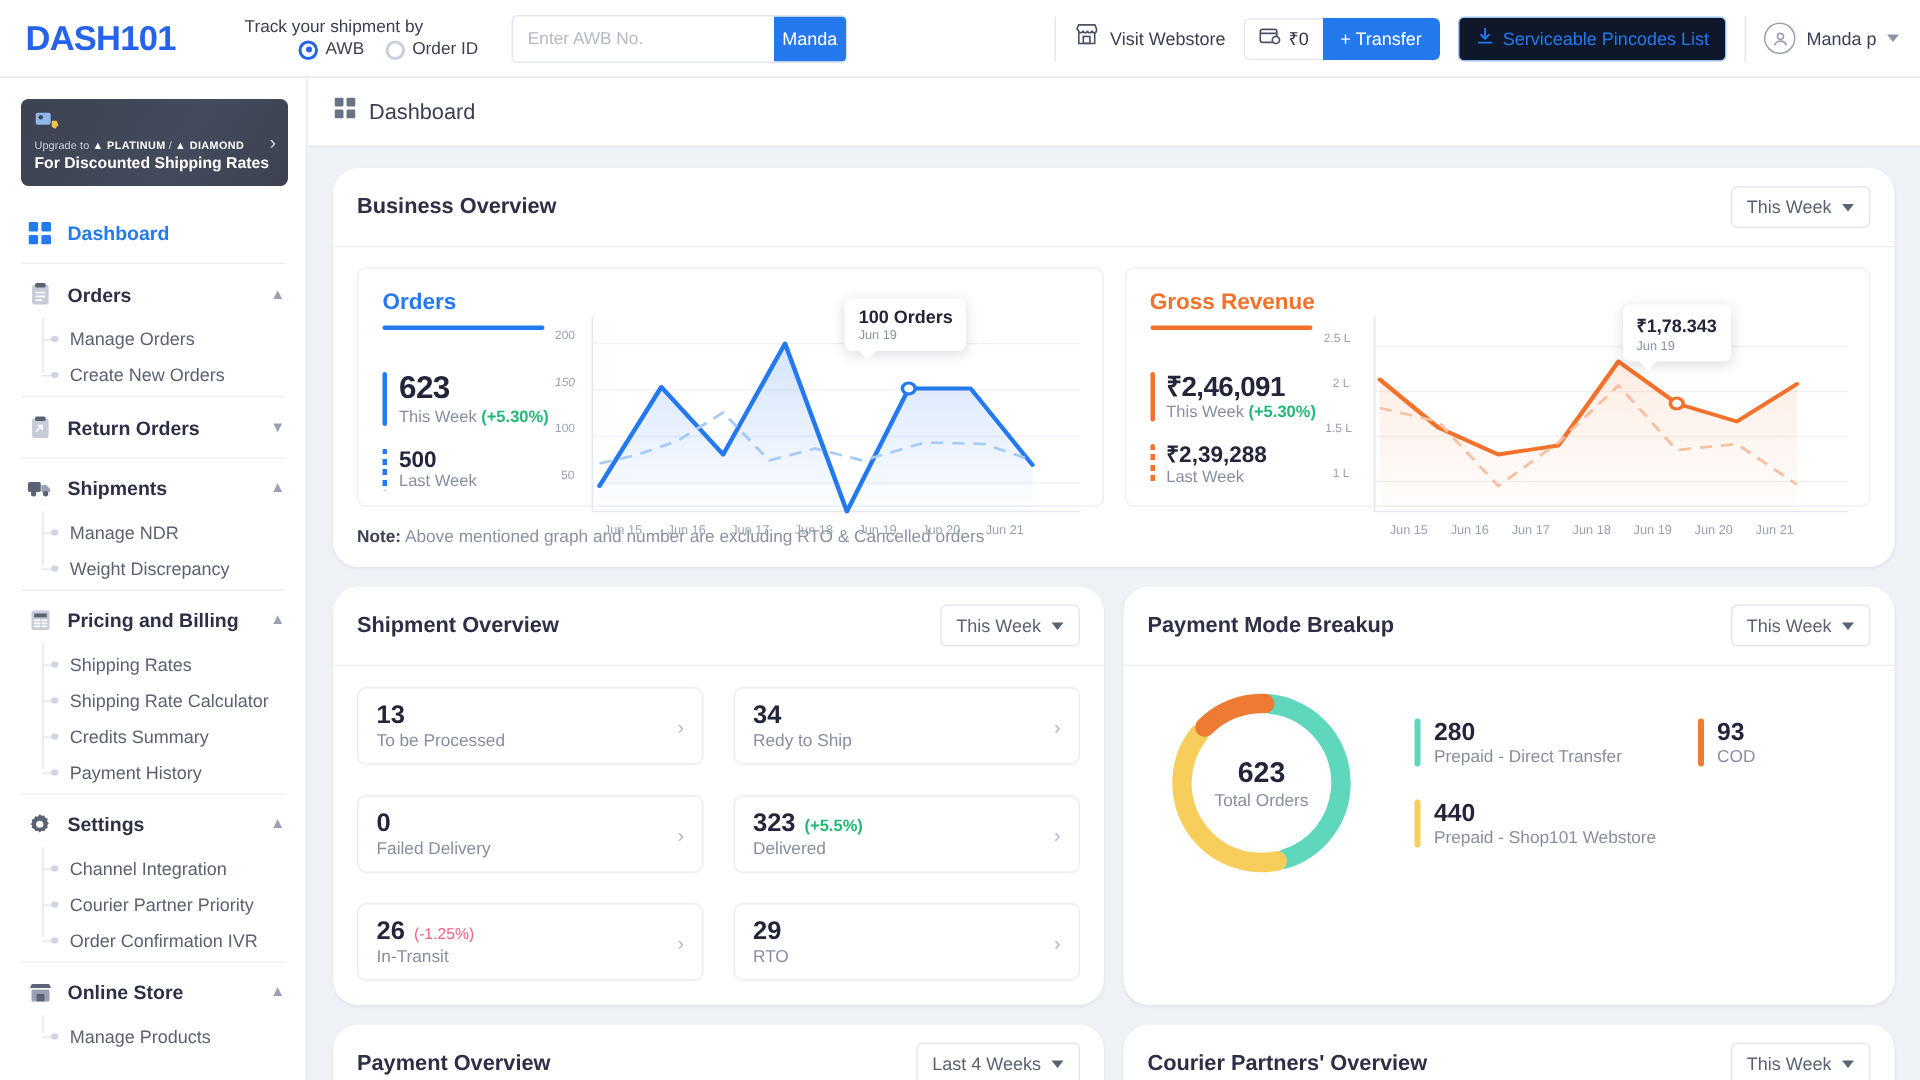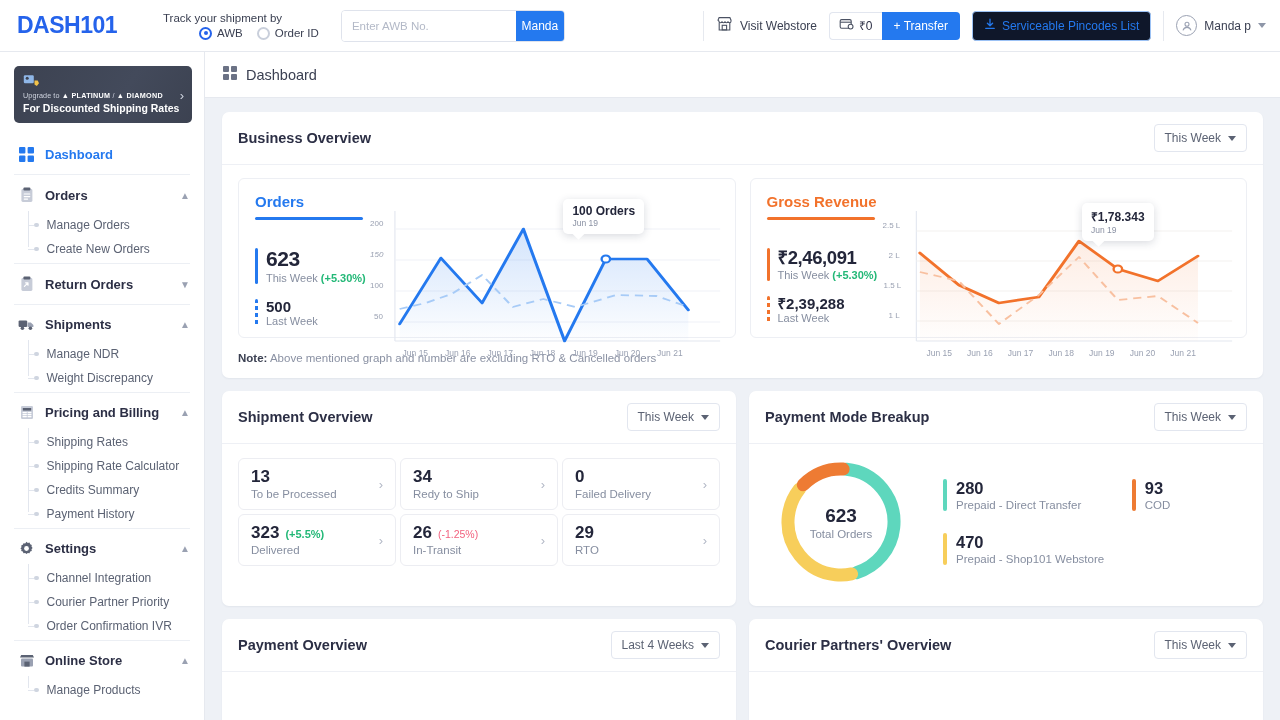--- a/index.html
+++ b/index.html
@@ -143,21 +143,21 @@
   
   .main { flex: 1; height: 668px; overflow: hidden; background: #eef1f6; position: relative; }
   .page-head {
     height: 46px; background: #fff; display: flex; align-items: center;
     gap: 9px; padding-left: 18px; border-bottom: 1px solid #e6e9ef;
   }
   .page-title { font-size: 14.5px; color: #3b4052; }
   .content { padding: 14px 17px 0 17px; }
 
   .card {
-    background: #fff; border-radius: 7px; box-shadow: 0 1px 2px rgba(40,50,80,.06);
+    background: #fff; border-radius: 17px; box-shadow: 0 1px 2px rgba(40,50,80,.06);
     margin-bottom: 13px;
   }
   .card-head {
     display: flex; align-items: center; justify-content: space-between;
     padding: 12px 16px; border-bottom: 1px solid #eef0f5;
   }
   .card-title { font-size: 14.5px; font-weight: bold; color: #2c2f45; }
   .dd {
     border: 1px solid #e2e6ef; border-radius: 4px; height: 28px;
     display: flex; align-items: center; gap: 7px; padding: 0 10px;
@@ -197,21 +197,21 @@
     padding: 2px 16px 14px 16px; font-size: 11.5px; color: #8a91a3;
   }
   .note-line b { color: #3b4052; }
 
   
   .row2 { display: flex; gap: 13px; }
   .row2 > .card { flex: 1; margin-bottom: 13px; }
 
   
   .tiles { padding: 14px 16px 16px 16px; display: grid;
-           grid-template-columns: repeat(3,1fr); gap: 4px; }
+           grid-template-columns: repeat(2,1fr); gap: 20px; }
   .tile {
     border: 1px solid #ecedf2; border-radius: 6px; height: 52px;
     display: flex; align-items: center; padding: 0 12px; cursor: pointer;
     background: #fff;
   }
   .tile-num { font-size: 17px; font-weight: bold; color: #23263a; line-height: 1.1; }
   .tile-lbl { font-size: 11.5px; color: #868ea0; margin-top: 1px; }
   .tile-arrow { margin-left: auto; color: #b2b8c6; font-size: 13px; }
   .tile-numrow { display: flex; align-items: baseline; gap: 6px; }
 
@@ -759,21 +759,21 @@
               <div class="legend-item">
                 <span class="legend-bar" style="background:#ee7b33"></span>
                 <div>
                   <div class="legend-num">93</div>
                   <div class="legend-lbl">COD</div>
                 </div>
               </div>
               <div class="legend-item">
                 <span class="legend-bar" style="background:#f7ce5b"></span>
                 <div>
-                  <div class="legend-num">470</div>
+                  <div class="legend-num">440</div>
                   <div class="legend-lbl">Prepaid - Shop101 Webstore</div>
                 </div>
               </div>
               <div></div>
             </div>
           </div>
         </div>
 
       </div>
 

